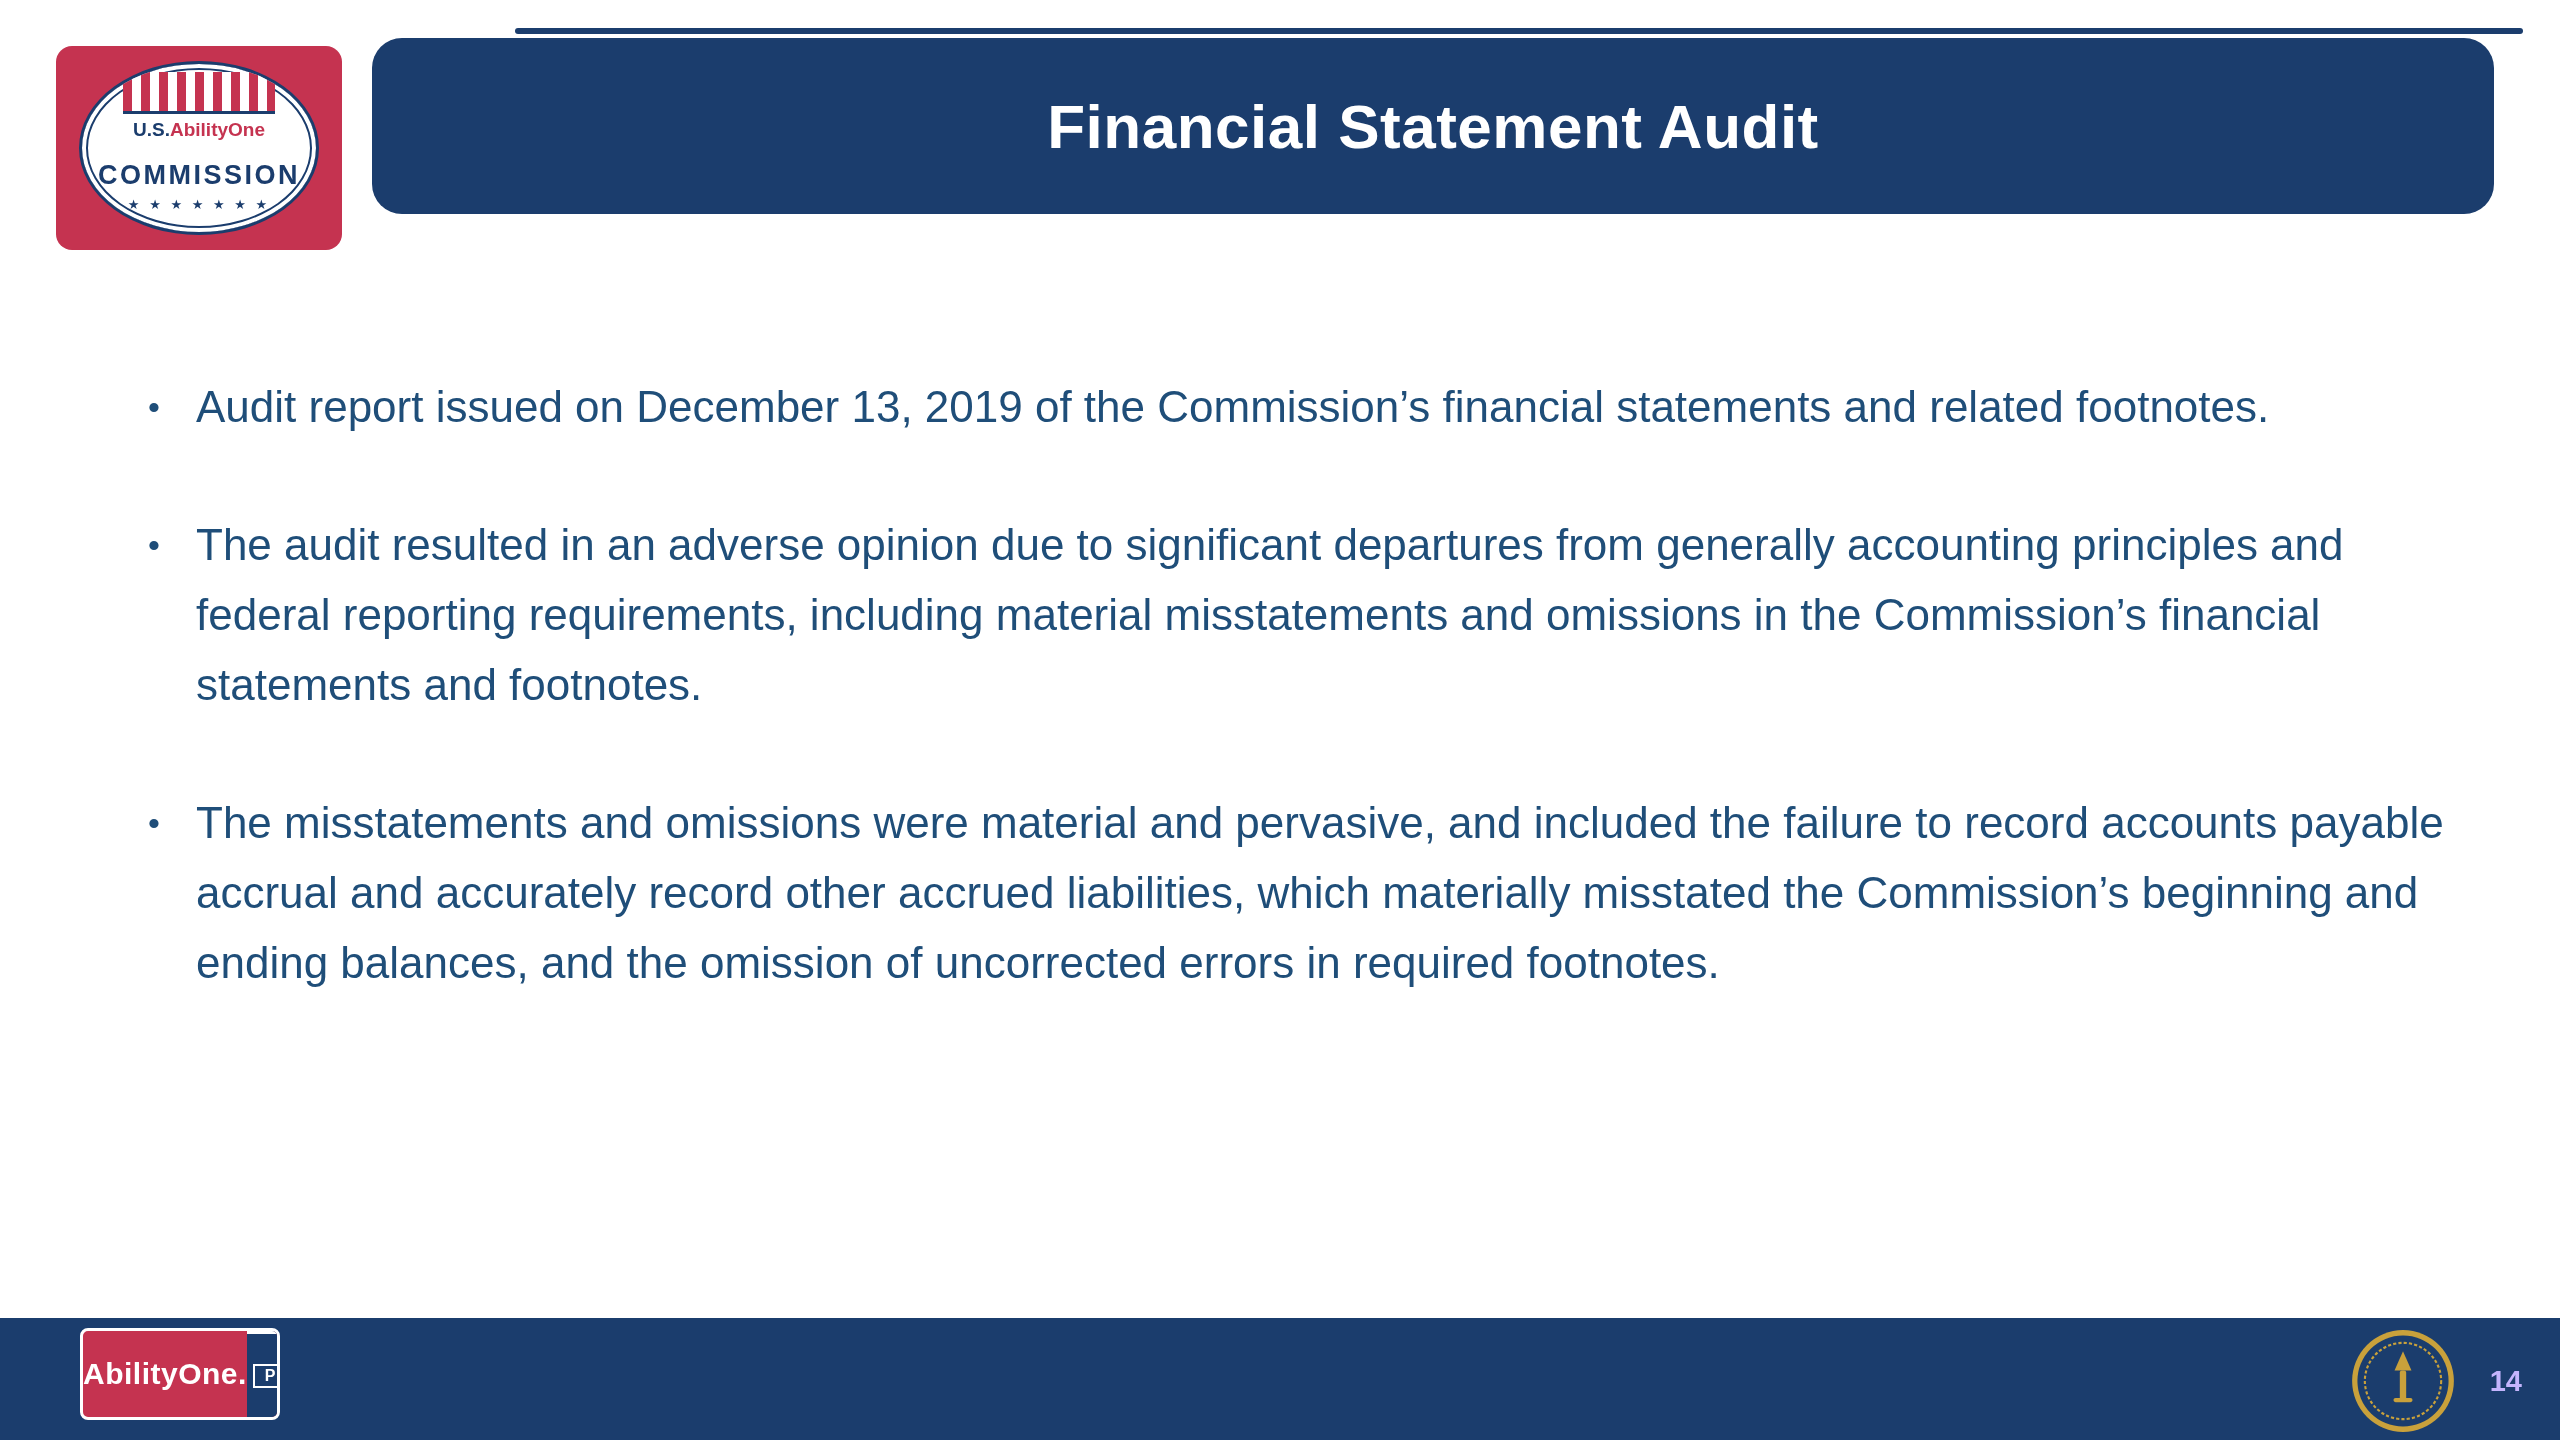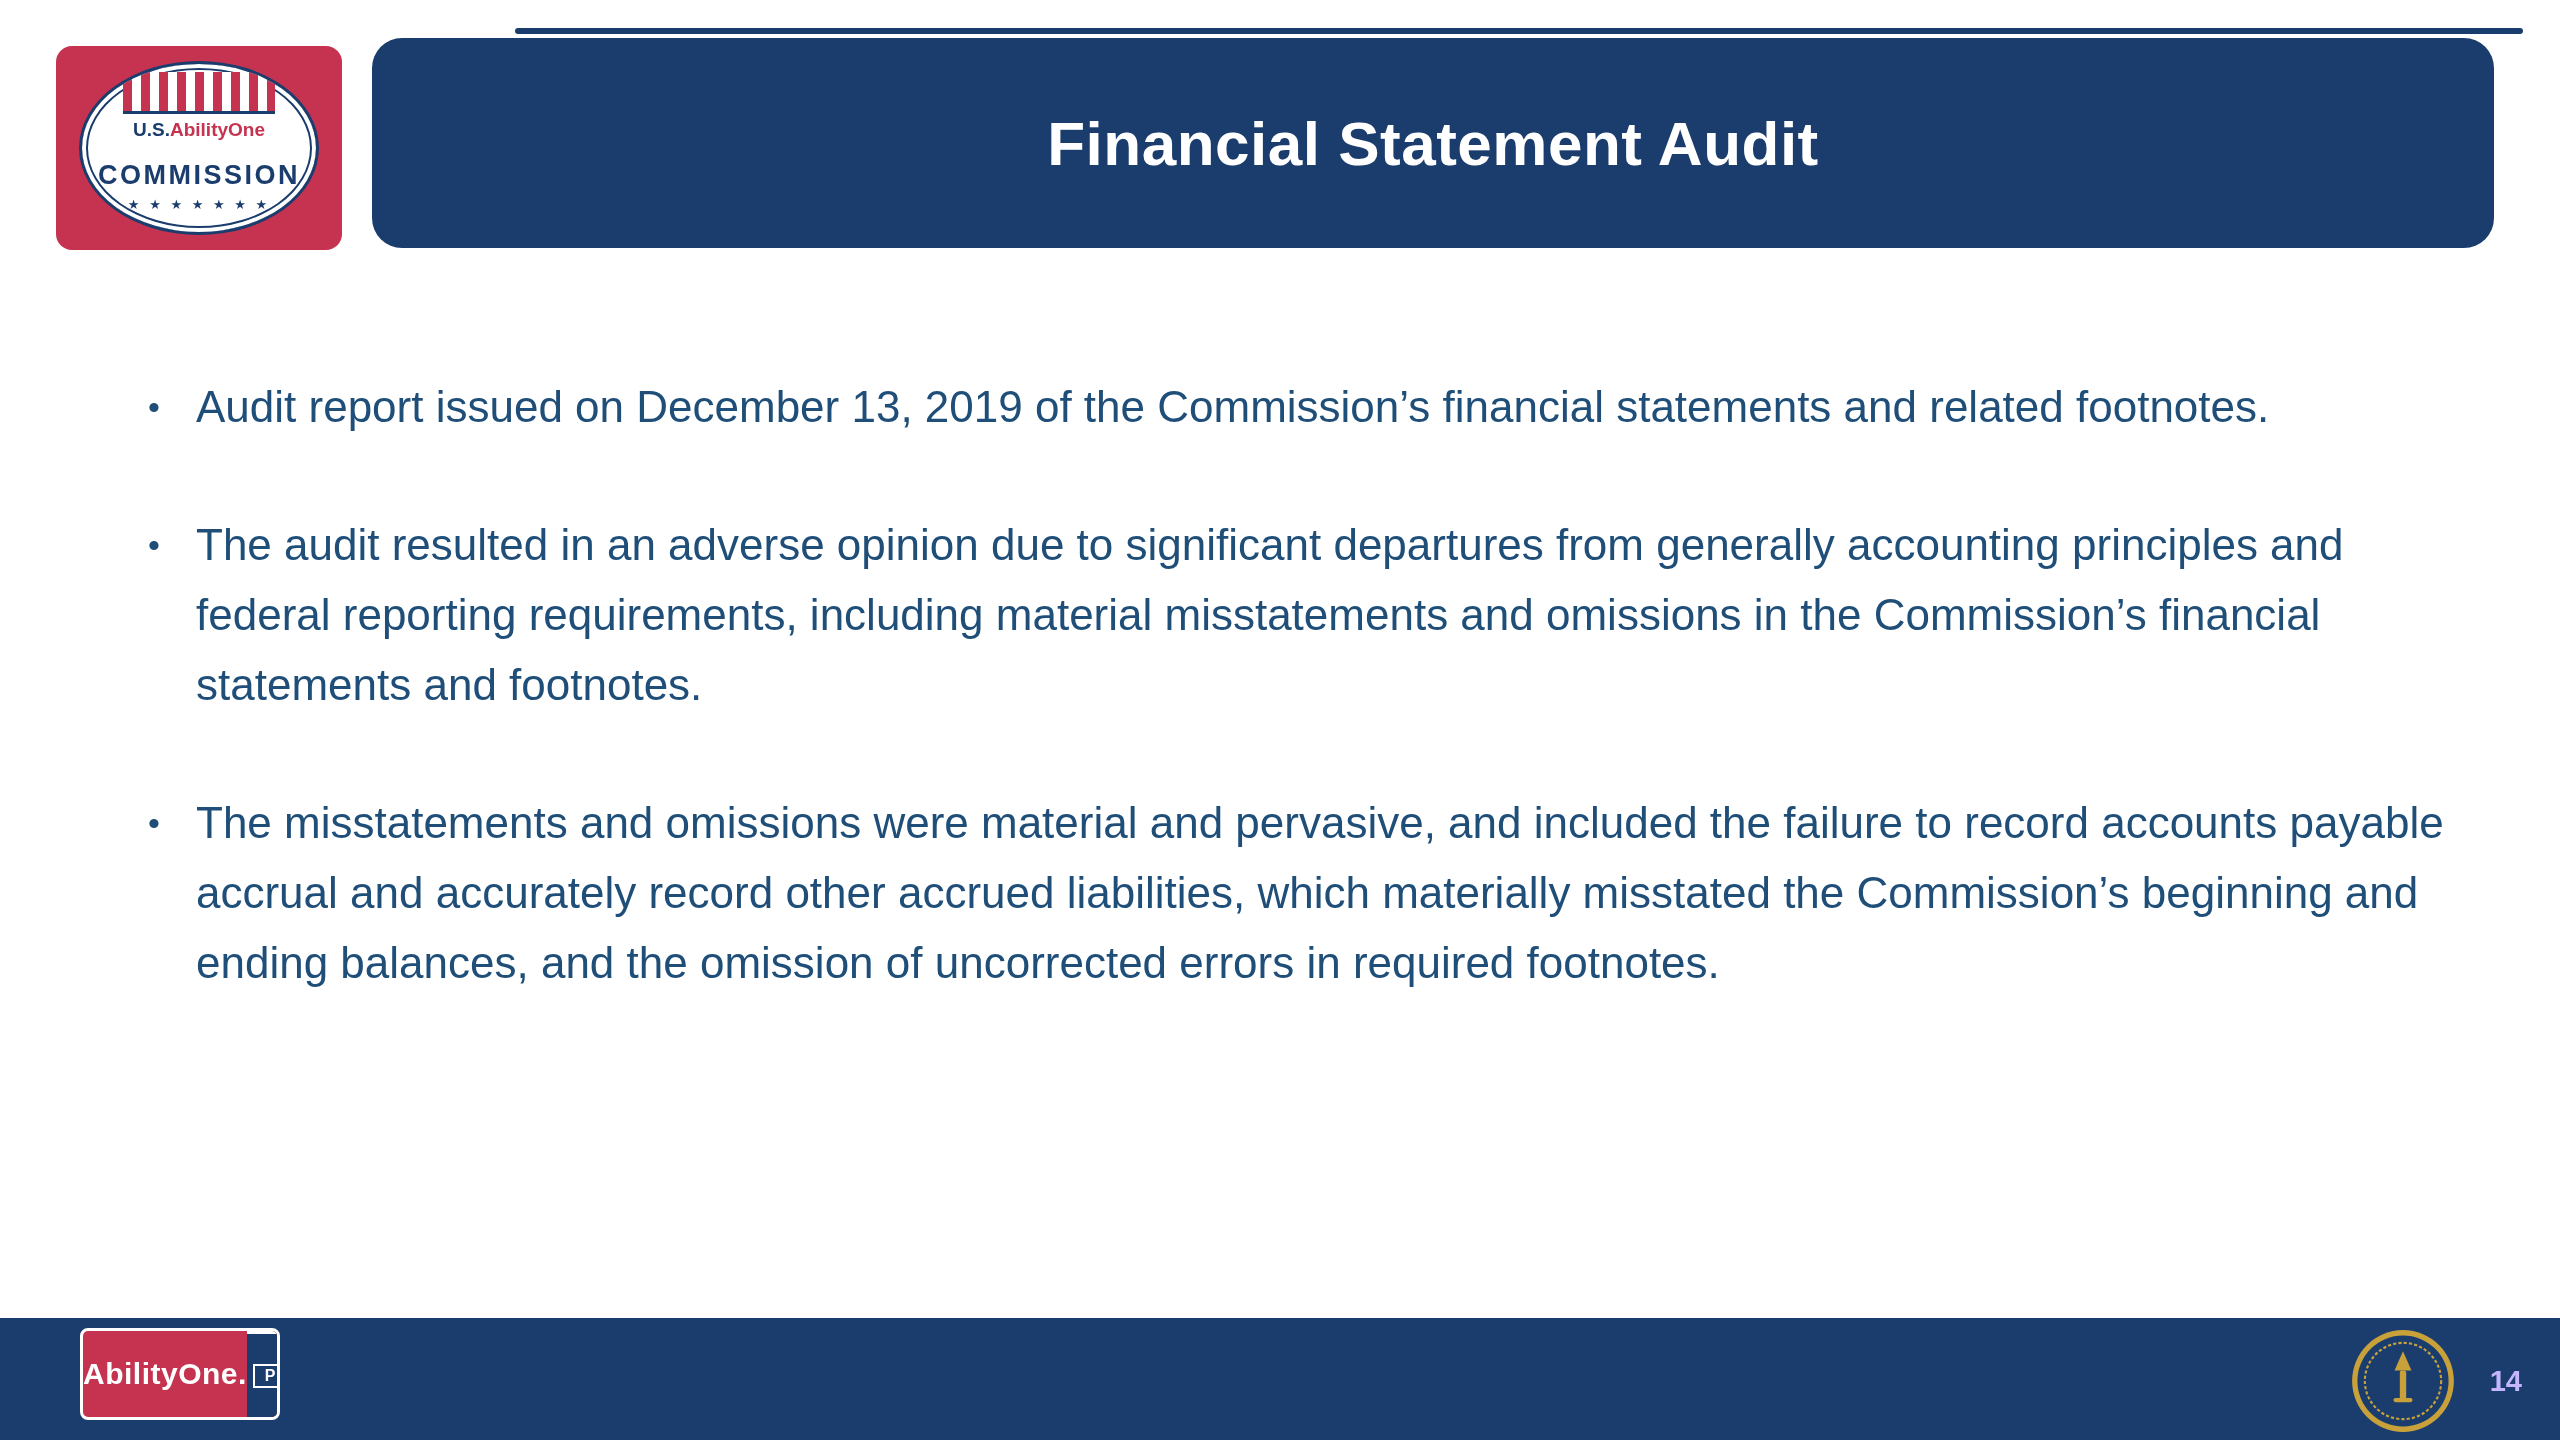--- a/index.html
+++ b/index.html
@@ -13,21 +13,21 @@
   .slide { position: absolute; inset: 0; background: #fff; }
 
   
   .top-rule {
     position: absolute; left: 515px; top: 28px; width: 2008px; height: 6px;
     background: var(--navy, #1B3D6D); border-radius: 3px;
   }
 
   
   .header-bar {
-    position: absolute; left: 372px; top: 38px; width: 2122px; height: 210px;
+    position: absolute; left: 372px; top: 38px; width: 2122px; height: 176px;
     background: var(--navy, #1B3D6D); border-radius: 30px;
     display: flex; align-items: center; justify-content: center;
   }
   .header-title { color: #fff; font-size: 62px; font-weight: bold; letter-spacing: 0.5px; }
 
   
   .commission-logo {
     position: absolute; left: 56px; top: 46px; width: 286px; height: 204px;
     background: var(--red, #C53350); border-radius: 16px;
     display: flex; align-items: center; justify-content: center;

